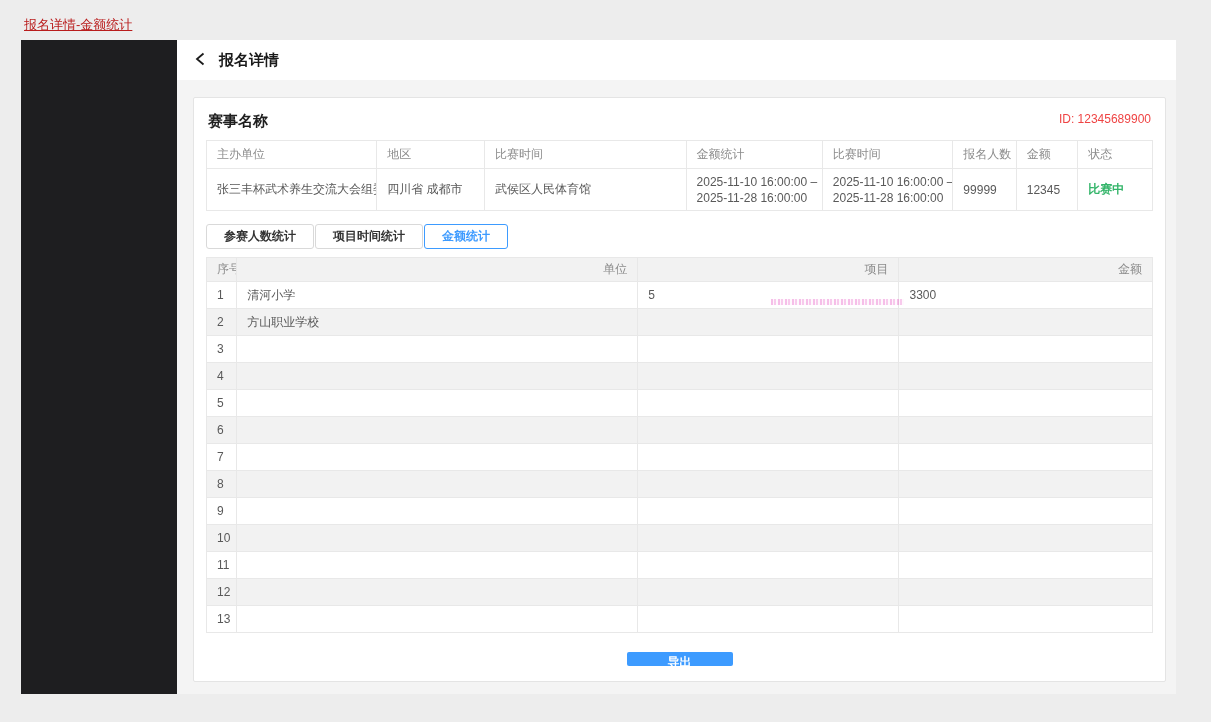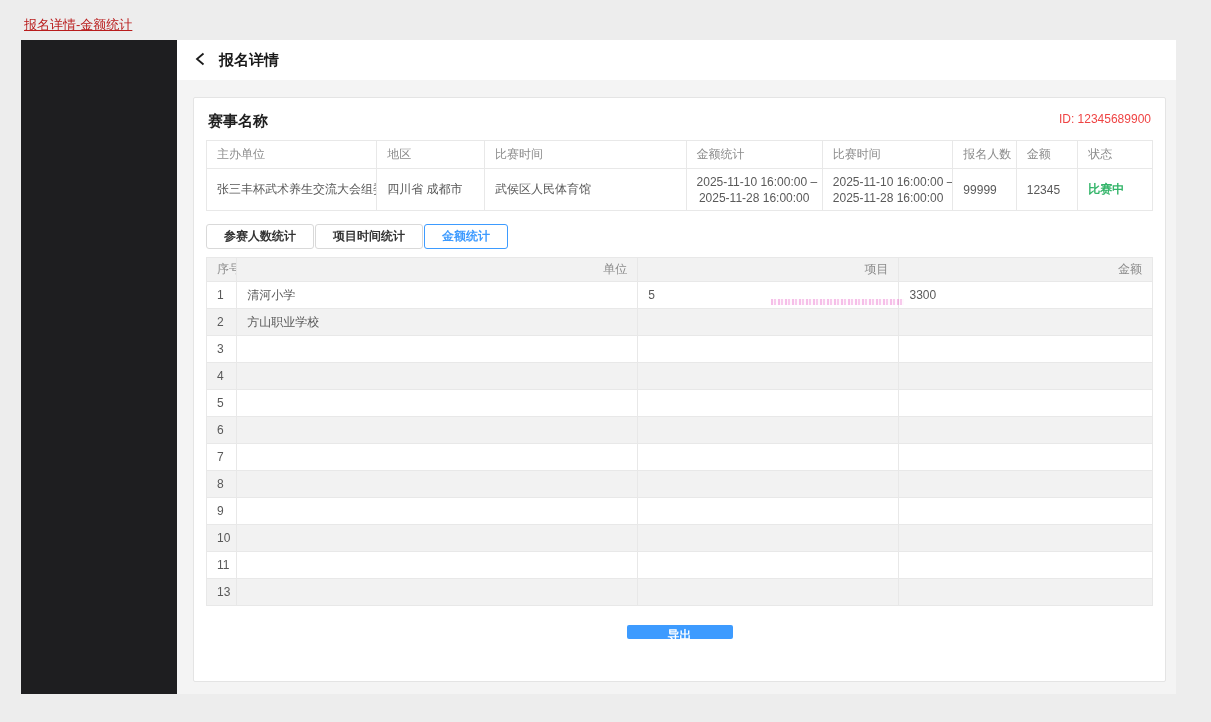--- a/index.html
+++ b/index.html
@@ -54,21 +54,21 @@
   table{border-collapse:collapse;width:100%;table-layout:fixed;}
   th,td{
     border:1px solid var(--border);
     font-size:12px;font-weight:normal;text-align:left;
     padding:0 10px;overflow:hidden;white-space:nowrap;
   }
   th{color:var(--head-text);}
   td{color:var(--cell-text);}
   .event-table th{height:28px;background:#fff;}
   .event-table td{height:42px;}
-  .event-table .time-cell div{line-height:16px;text-align:center;}
+  .event-table .time-cell div{line-height:16px;}
   .status-text{color:var(--status-green);font-weight:bold;}
   .tabs{display:flex;gap:1px;margin:13px 0 8px 0;}
   .tab-btn{
     height:25px;padding:0 17px;background:#fff;
     border:1px solid #d9d9d9;border-radius:3px;
     font-size:12px;font-weight:bold;color:#333;cursor:pointer;
     font-family:inherit;
   }
   .tab-btn.active{border-color:var(--accent-blue);color:var(--accent-blue);}
   .stat-wrap{position:relative;}
@@ -241,20 +241,26 @@
     <td></td>
     <td></td>
   </tr>
             <tr>
     <td>11</td>
     <td></td>
     <td></td>
     <td></td>
   </tr>
             <tr>
+    <td>12</td>
+    <td></td>
+    <td></td>
+    <td></td>
+  </tr>
+            <tr>
     <td>13</td>
     <td></td>
     <td></td>
     <td></td>
   </tr>
           </tbody>
       </table>
       <div class="pink-smudge"></div>
     </div>
 

